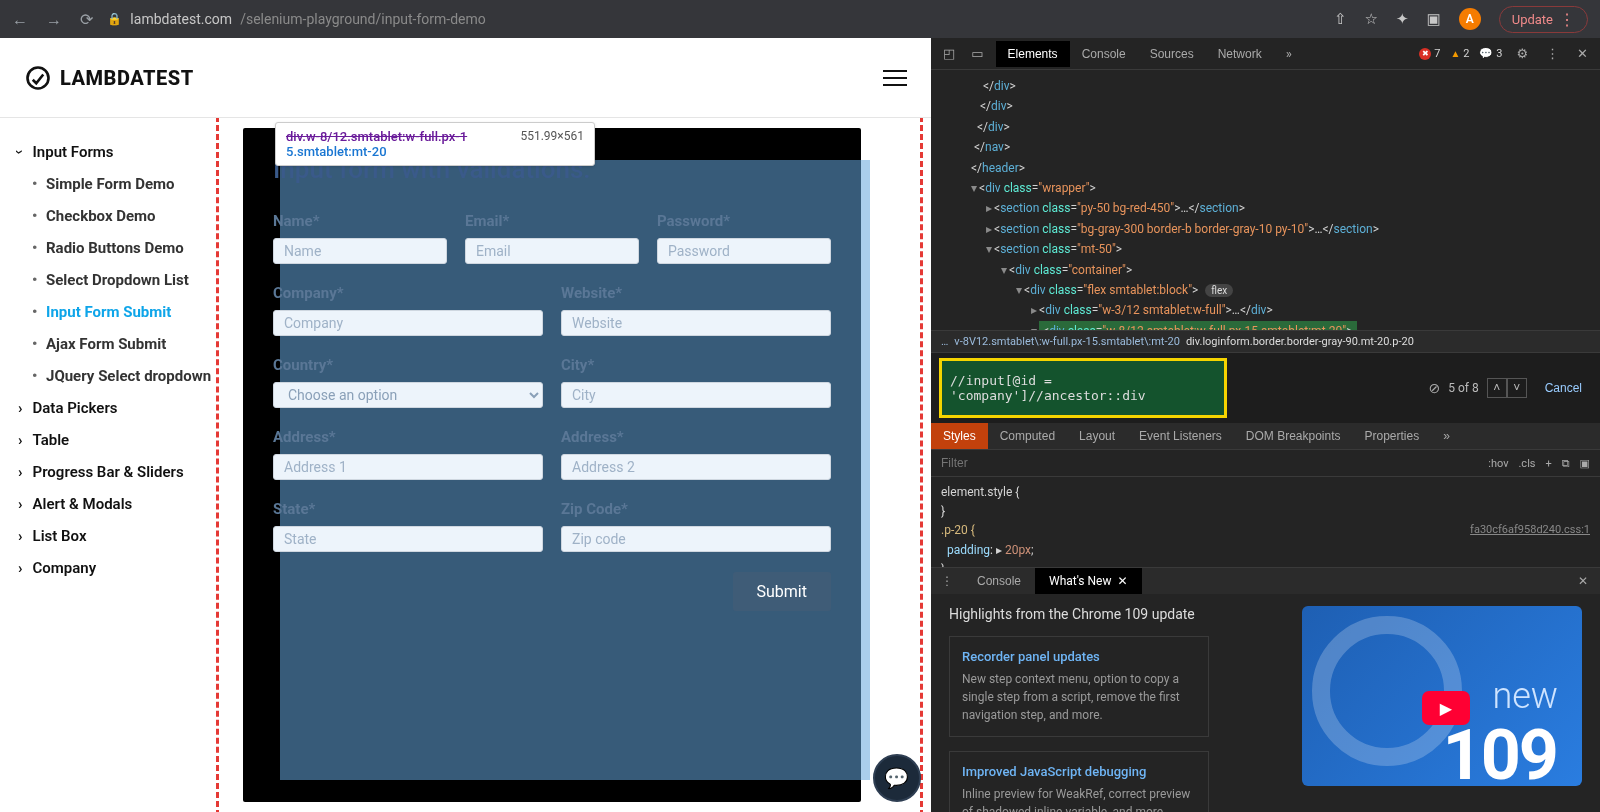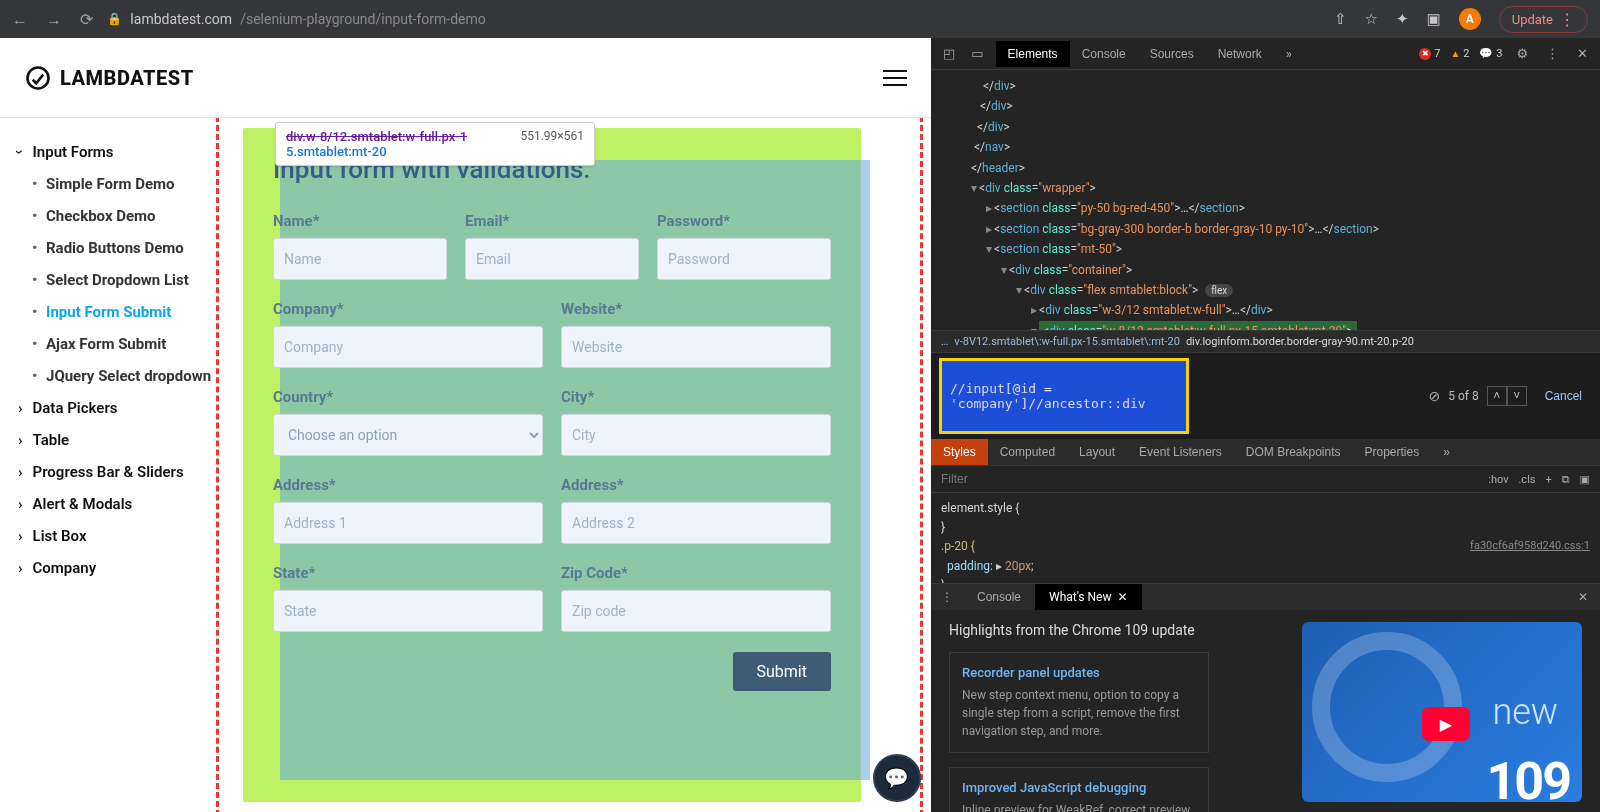--- a/index.html
+++ b/index.html
@@ -38,27 +38,27 @@
 .chev.closed::before { transform:none; }
 
 .form-wrap { flex:1; position:relative; padding:0; }
 .dashed-box { position:absolute; left:-17px; top:-20px; right:8px; bottom:-40px; border:3px dashed #e53935; pointer-events:none; }
 .highlight-area { position:absolute; left:25px; top:20px; width:590px; height:620px; background:rgba(100,165,220,0.55); }
 .tooltip { position:absolute; left:20px; top:-18px; background:#fff; border:1px solid #ccc; border-radius:3px; padding:6px 10px; font-size:13px; box-shadow:0 1px 3px rgba(0,0,0,0.15); z-index:5; min-width:320px; }
 .tooltip .t1 { color:#6a1b9a; text-decoration:line-through; font-weight:500; }
 .tooltip .t2 { color:#1976d2; font-weight:500; }
 .tooltip .dims { float:right; color:#555; font-size:12px; }
 
-.formcard { position:absolute; left:10px; top:10px; right:70px; bottom:10px; background:#bef264; padding:12px; border-radius:2px; }
+.formcard { position:absolute; left:10px; top:10px; right:70px; bottom:10px; background:#000000; padding:12px; border-radius:2px; }
 .formcard-inner { background:transparent; height:100%; padding:14px 18px; position:relative; }
 .form-title { font-size:26px; font-weight:500; color:#3a5a8a; margin-bottom:28px; }
 .row3 { display:grid; grid-template-columns:1fr 1fr 1fr; gap:18px; margin-bottom:20px; }
 .row2 { display:grid; grid-template-columns:1fr 1fr; gap:18px; margin-bottom:20px; }
 .fld label { display:block; font-size:15px; color:#5a7796; margin-bottom:8px; font-weight:700; }
-.fld input, .fld select { width:100%; height:42px; border:1px solid #cfd7e0; border-radius:3px; padding:0 10px; font-size:14px; background:#edf4fb; color:#8aa0b8; }
+.fld input, .fld select { width:100%; height:26px; border:1px solid #cfd7e0; border-radius:3px; padding:0 10px; font-size:14px; background:#edf4fb; color:#8aa0b8; }
 .fld input::placeholder { color:#9fb2c7; }
 .submit-row { display:flex; justify-content:flex-end; margin-top:10px; }
 .submit-btn { background:#3f5c77; color:#fff; border:none; padding:10px 24px; border-radius:3px; font-size:16px; cursor:pointer; }
 
 .chat-fab { position:absolute; right:10px; bottom:10px; width:48px; height:48px; border-radius:50%; background:#1c2a3a; color:#fff; display:flex; align-items:center; justify-content:center; font-size:20px; cursor:pointer; border:2px solid #2e3e52; }
 
 
 .devtools { flex:1; background:#242424; color:#d4d4d4; font-family:Menlo,Consolas,monospace; font-size:12px; display:flex; flex-direction:column; overflow:hidden; }
 .dt-top { height:32px; border-bottom:1px solid #3a3a3a; display:flex; align-items:center; padding:0 8px; gap:8px; }
 .dt-top .ic { color:#aaa; font-size:13px; cursor:pointer; padding:0 4px; }
@@ -76,21 +76,21 @@
 .tag { color:#5db0d7; } .attr{color:#5eead4;} .str{color:#e8945c;}
 .tri { color:#8a8a8a; margin-right:2px; }
 .hi-line { background:#2a6a3a; display:inline-block; padding:0 4px; }
 .flex-pill { background:#444; color:#ddd; font-size:10px; padding:1px 6px; border-radius:8px; margin-left:4px; }
 
 .breadcrumb { background:#2b2b2b; padding:4px 10px; font-size:11px; color:#9aa; display:flex; gap:6px; border-top:1px solid #3a3a3a; }
 .breadcrumb span { color:#9bbbdc; }
 .breadcrumb .sel { color:#ddd; }
 
 .xpath-row { background:#1d1d1d; display:flex; align-items:center; padding:5px 8px; gap:8px; border-top:1px solid #3a3a3a; }
-.xpath-input { flex:0 0 auto; border:3px solid #f5d400; padding:20px 8px; font-family:Menlo,monospace; font-size:13px; color:#ddd; background:#1d4ed8; width:250px; }
+.xpath-input { flex:0 0 auto; border:3px solid #f5d400; padding:12px 8px; font-family:Menlo,monospace; font-size:13px; color:#ddd; background:#14532d; width:288px; }
 .xpath-nav { margin-left:auto; display:flex; align-items:center; gap:8px; color:#bbb; font-size:12px; }
 .xpath-nav .btns { display:flex; }
 .xpath-nav .b { border:1px solid #555; width:20px; height:20px; display:flex; align-items:center; justify-content:center; cursor:pointer; }
 .cancel { color:#9cf; cursor:pointer; padding:0 10px; font-family:-apple-system,sans-serif; }
 .clear-dot { color:#aaa; font-size:14px; cursor:pointer; }
 
 .styles-tabs { display:flex; border-bottom:1px solid #3a3a3a; background:#2b2b2b; }
 .styles-tab { padding:6px 12px; color:#aaa; cursor:pointer; font-family:-apple-system,sans-serif; font-size:12px; }
 .styles-tab.active { color:#fff; background:#c2410c; }
 
@@ -109,21 +109,21 @@
 .drawer-tabs .close { margin-left:auto; padding:0 12px; color:#aaa; cursor:pointer; }
 .drawer-body { padding:12px 18px; font-family:-apple-system,sans-serif; font-size:13px; color:#ddd; flex:1; overflow:hidden; display:flex; gap:40px; }
 .drawer-left { flex:1; }
 .drawer-title { font-size:14px; margin-bottom:14px; }
 .card { border:1px solid #3a3a3a; padding:12px; margin-bottom:14px; width:260px; }
 .card h4 { color:#6fb5f5; font-size:13px; font-weight:500; margin-bottom:6px; }
 .card p { color:#9a9a9a; font-size:12px; line-height:1.5; }
 .promo { width:280px; height:180px; background:linear-gradient(135deg,#1e5fb3,#2a7de0); border-radius:6px; position:relative; display:flex; align-items:center; justify-content:flex-end; padding-right:24px; color:#cfe4ff; font-size:36px; font-weight:300; overflow:hidden; }
 .promo .circles { position:absolute; left:10px; top:10px; width:150px; height:150px; border:18px solid rgba(255,255,255,0.22); border-radius:50%; }
 .promo .yt { position:absolute; left:120px; top:85px; width:48px; height:34px; background:#ff0033; border-radius:7px; display:flex; align-items:center; justify-content:center; color:#fff; font-size:16px; }
-.promo .big { position:absolute; right:12px; bottom:-10px; font-size:52px; font-weight:700; color:#fff; letter-spacing:-2px; }
+.promo .big { position:absolute; right:25px; bottom:-10px; font-size:70px; font-weight:700; color:#fff; letter-spacing:-2px; }
 </style>
 </head>
 <body>
 
 <div class="chrome-bar">
   <div class="nav-icons">
     <span class="nav-icon">←</span>
     <span class="nav-icon">→</span>
     <span class="nav-icon">⟳</span>
   </div>

